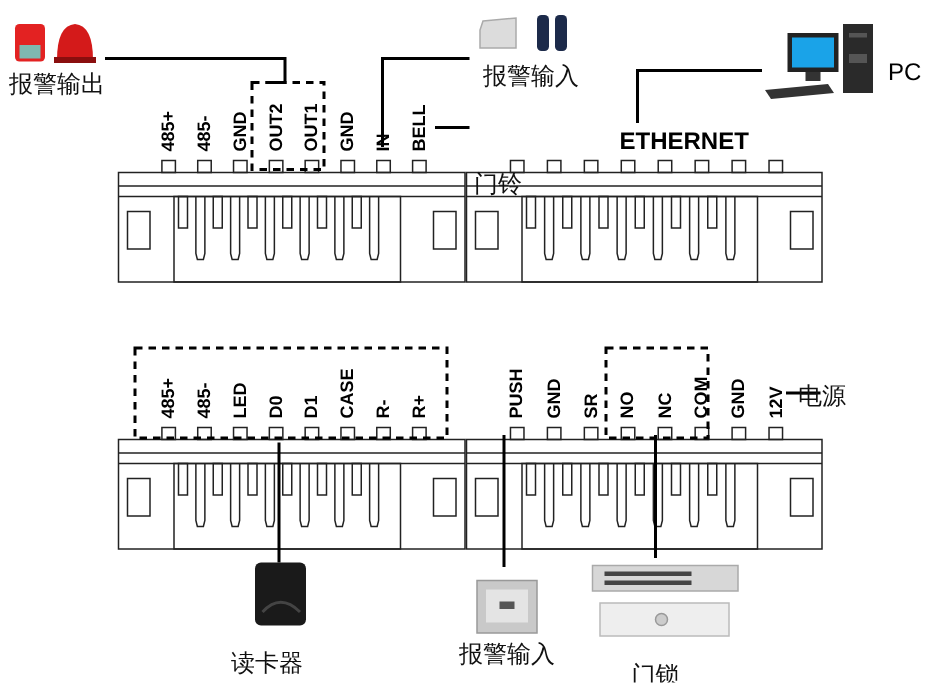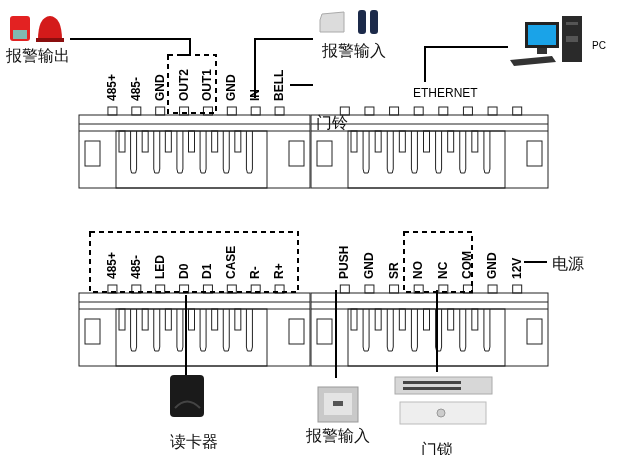--- a/index.html
+++ b/index.html
@@ -213,22 +213,22 @@
     <div class="pin" style="left: 104.938px; top: 279px;">485+</div>
     <div class="pin" style="left: 128.812px; top: 279px;">485-</div>
     <div class="pin" style="left: 152.688px; top: 279px;">LED</div>
     <div class="pin" style="left: 176.562px; top: 279px;">D0</div>
     <div class="pin" style="left: 200.438px; top: 279px;">D1</div>
     <div class="pin" style="left: 224.312px; top: 279px;">CASE</div>
     <div class="pin" style="left: 248.188px; top: 279px;">R-</div>
     <div class="pin" style="left: 272.062px; top: 279px;">R+</div>
   </div>
 
-<div class="abs" style="left:394px;top:86px;font-weight:normal;font-size:12px;padding-left:19px;">ETHERNET</div>
+<div class="abs" style="left:394px;top:86px;font-weight:bold;font-size:16px;padding-left:19px;">ETHERNET</div>
 
 <div class="abs cn" style="left:6px;top:46px;">报警输出</div>
 <div class="abs cn" style="left:322px;top:41px;">报警输入</div>
 <div class="abs cn" style="left:316px;top:77px;margin-top:36px;">门铃</div>
-<div class="abs" style="left:592px;top:40px;font-size:10px;">PC</div>
-<div class="abs cn" style="left:552px;top:254px;">电源</div>
-<div class="abs cn" style="left:170px;top:432px;">读卡器</div>
+<div class="abs" style="left:592px;top:40px;font-size:16px;">PC</div>
+<div class="abs cn" style="left:532px;top:254px;">电源</div>
+<div class="abs cn" style="left:154px;top:432px;">读卡器</div>
 <div class="abs cn" style="left:306px;top:426px;">报警输入</div>
 <div class="abs cn" style="left:421px;top:440px;">门锁</div>
 
 </body></html>

